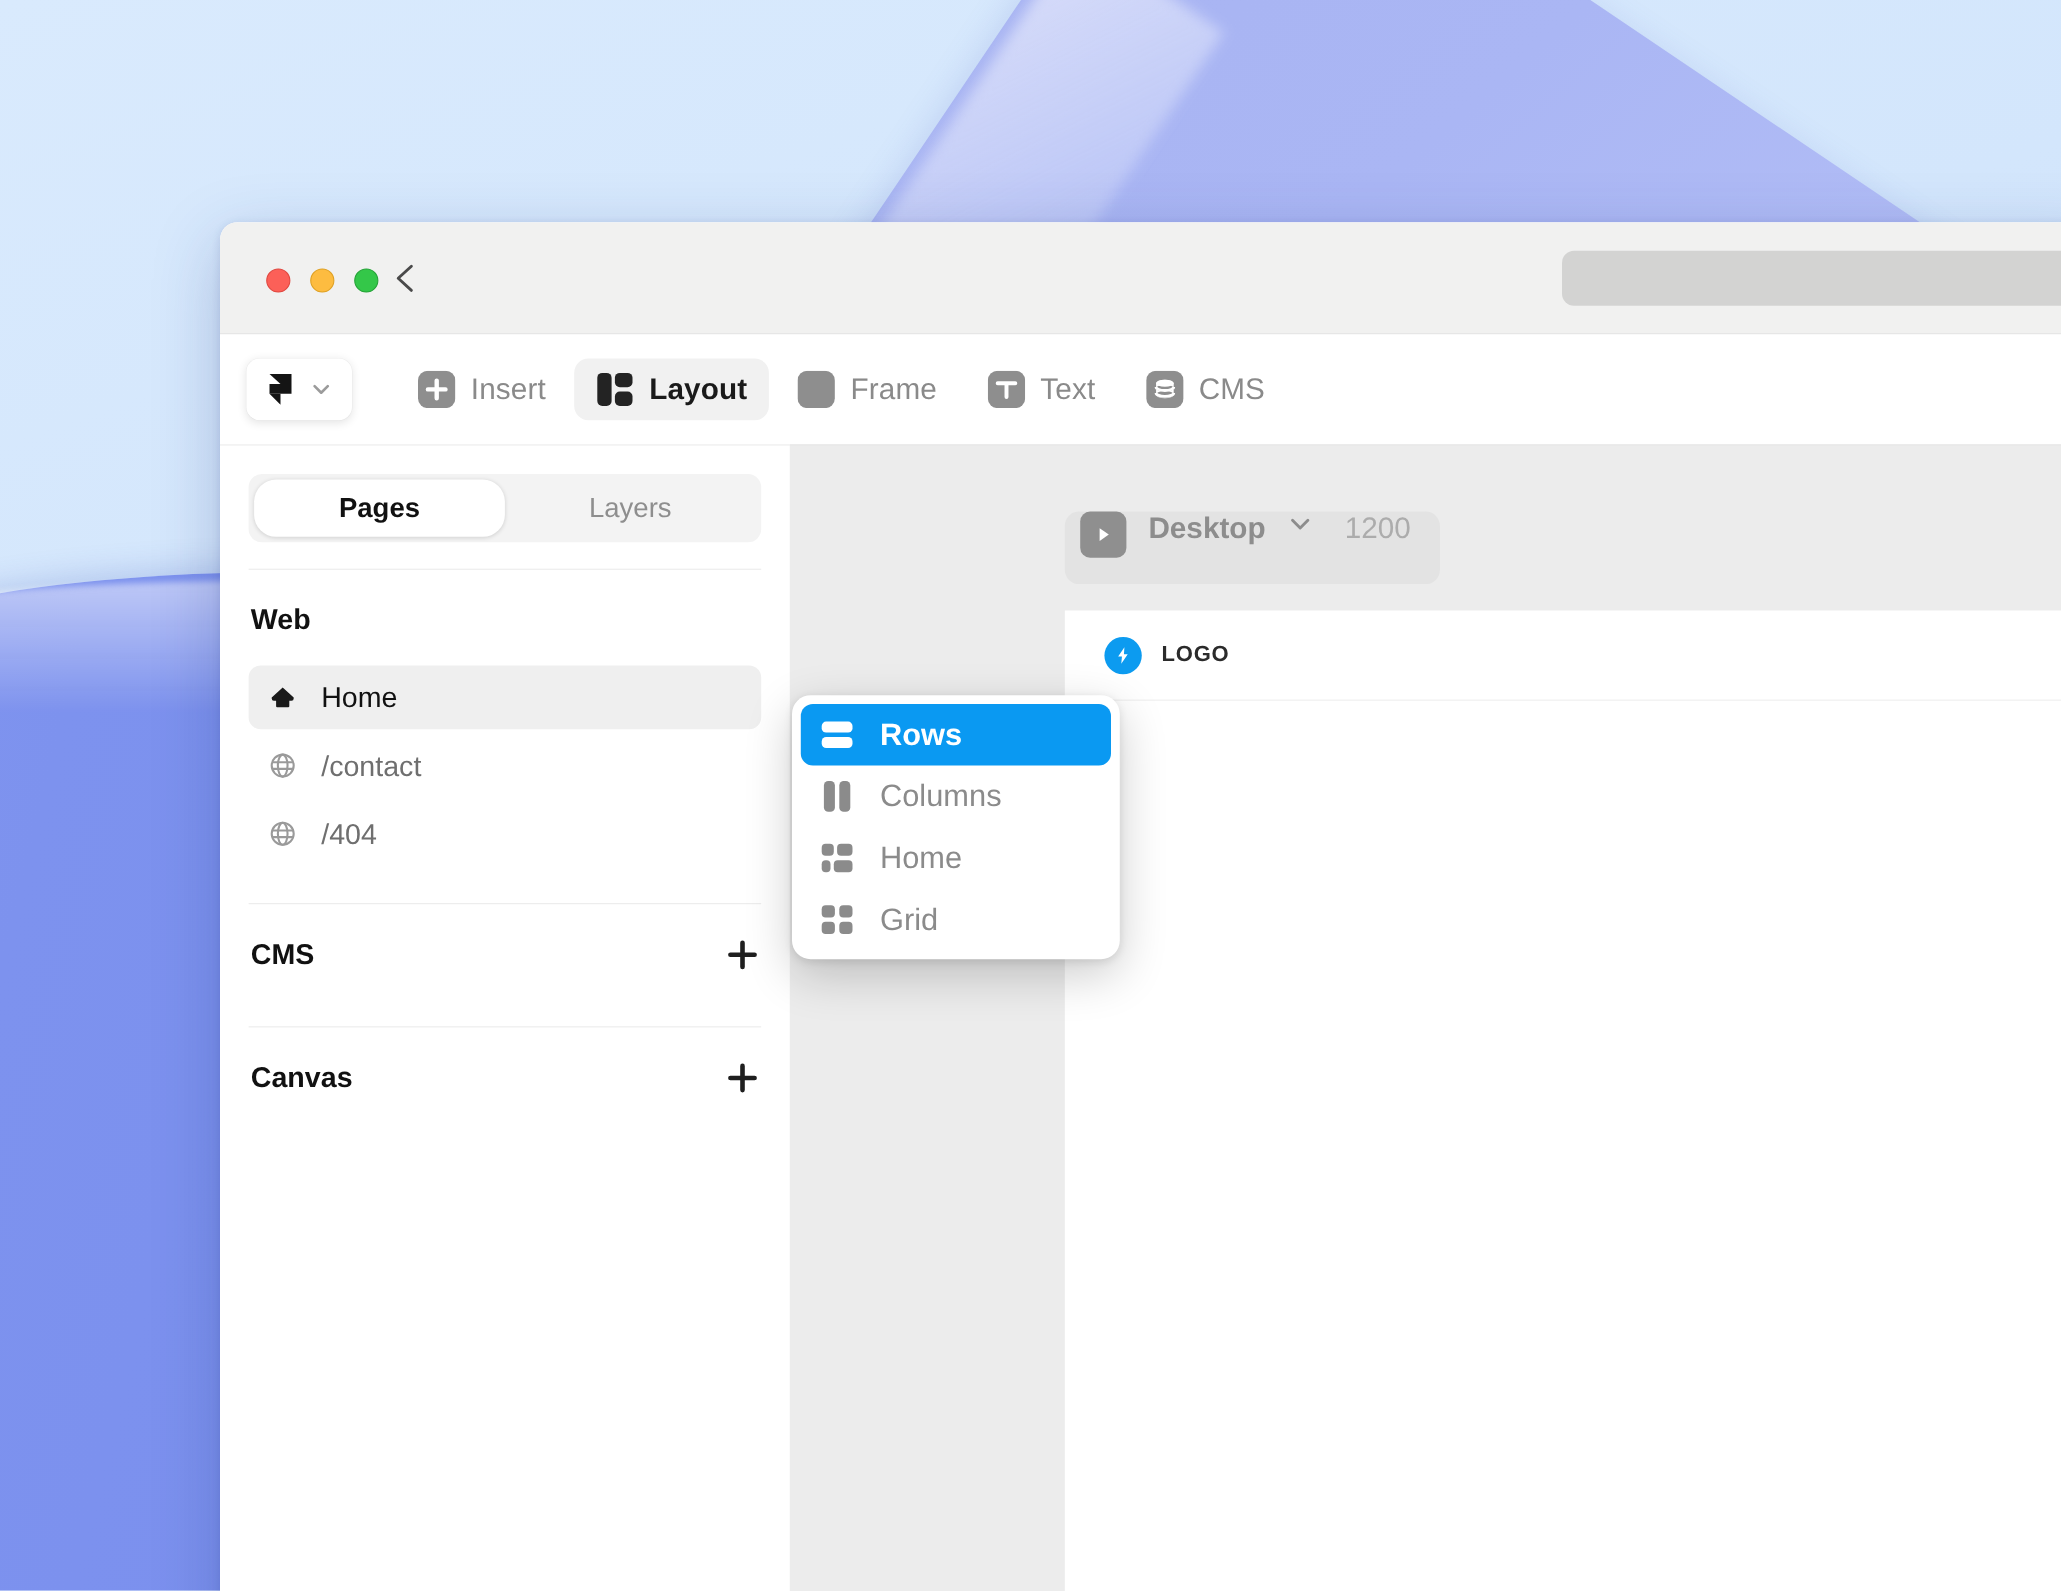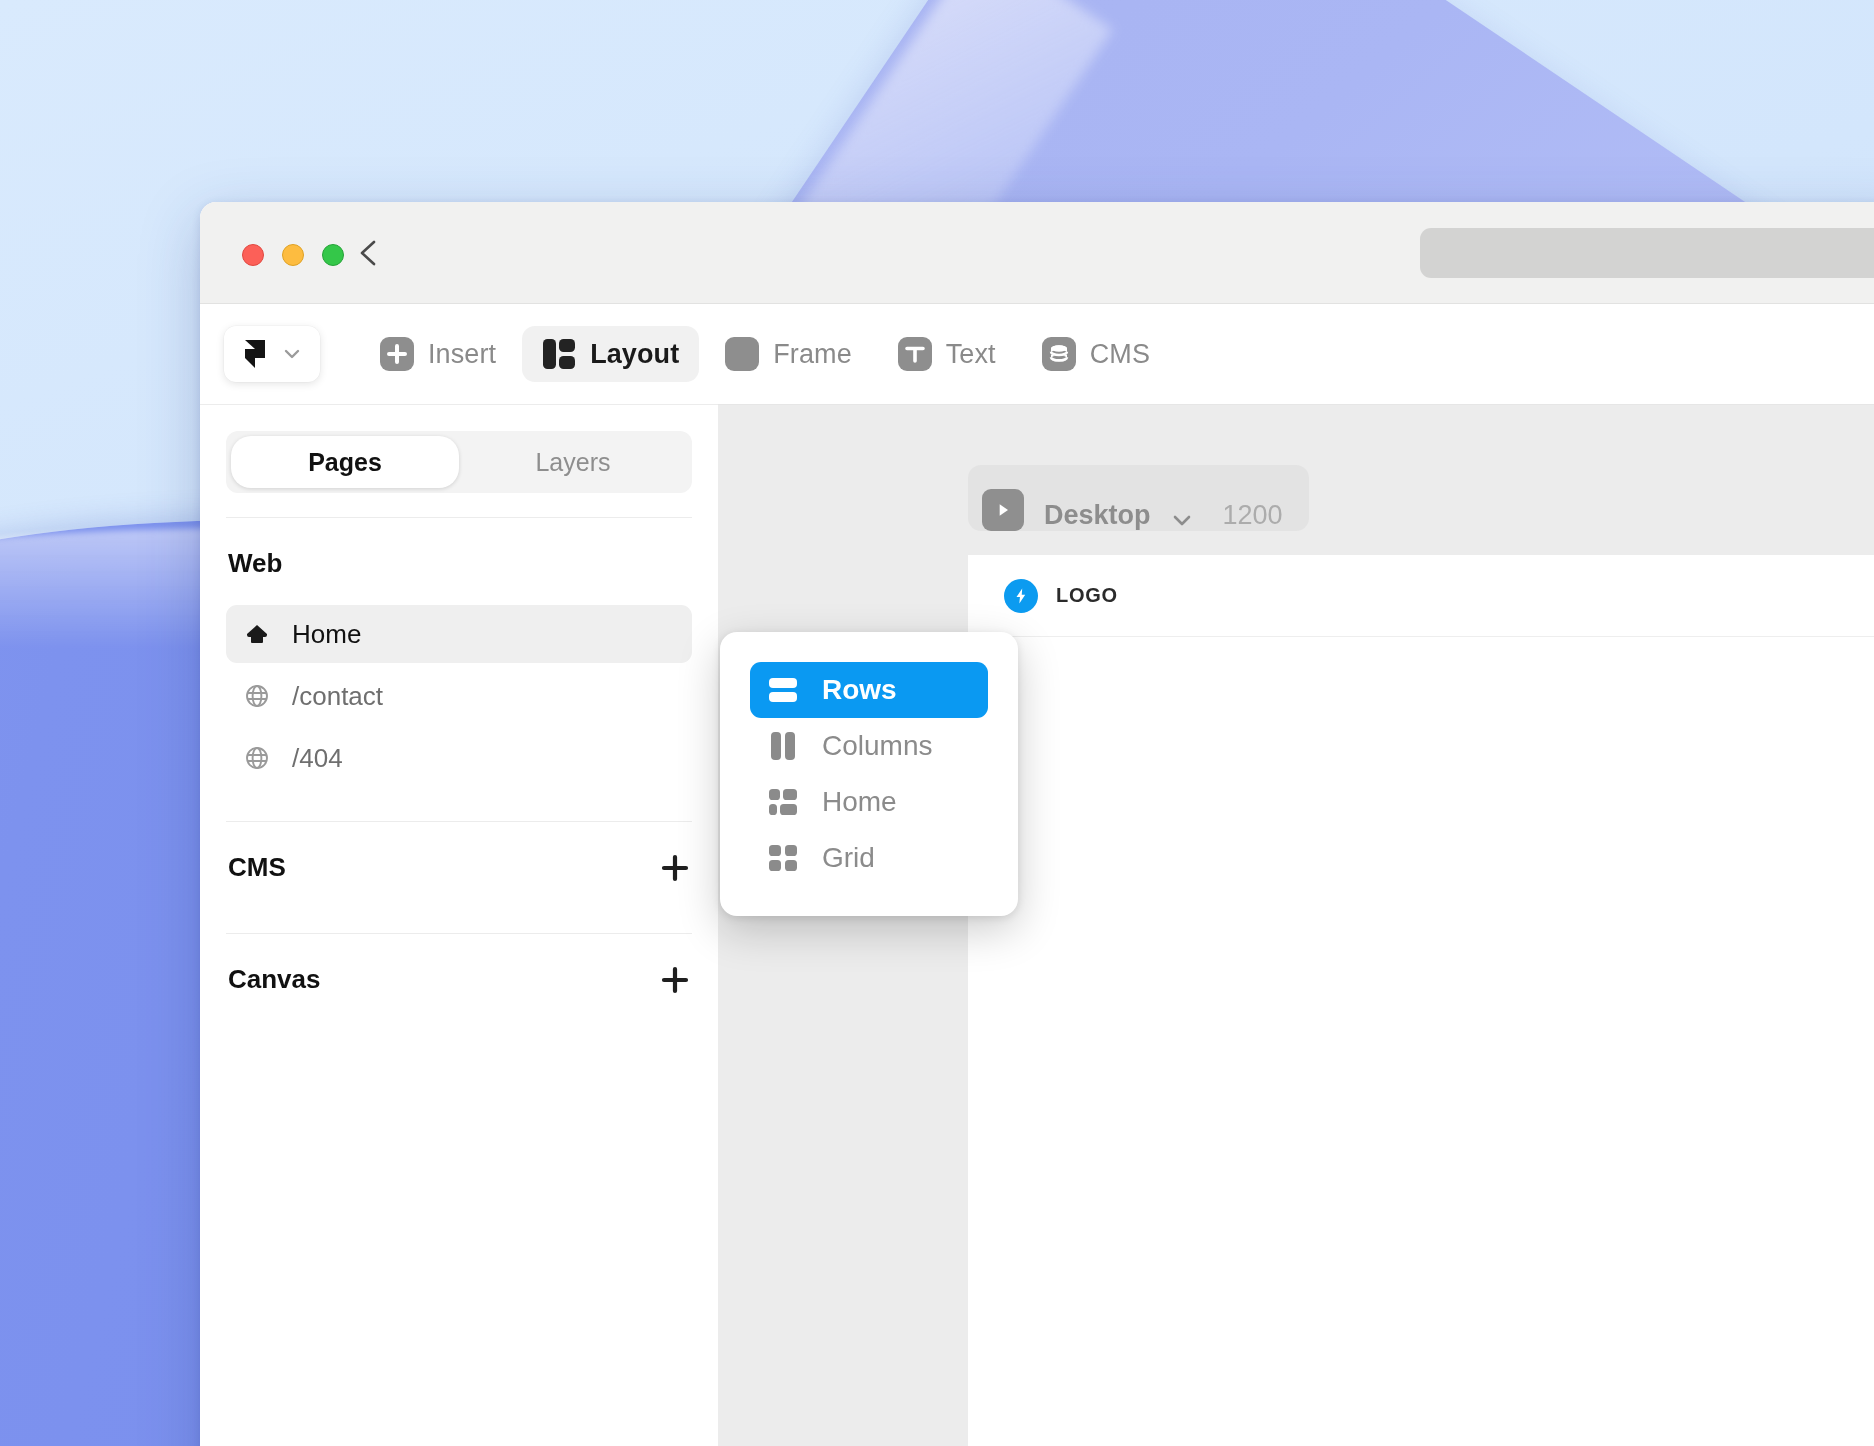--- a/index.html
+++ b/index.html
@@ -200,21 +200,21 @@
   .canvas {
     flex: 1;
     background: #ececec;
     border-top: 1px solid #e6e6e6;
     position: relative;
   }
   .frame-tab {
     position: absolute;
     left: 250px; top: 60px;
     height: 66px;
-    display: flex; align-items: flex-end; gap: 20px;
+    display: flex; align-items: flex-start; gap: 20px;
     background: #e3e3e3;
     border-radius: 13px;
     padding: 0 26px 0 14px;
     cursor: pointer;
   }
   .play-chip {
     width: 42px; height: 42px;
     background: #8f8f8f;
     border-radius: 9px;
     display: flex; align-items: center; justify-content: center;
@@ -245,21 +245,21 @@
     letter-spacing: .7px;
   }
 
   
   .menu {
     position: absolute;
     left: 520px; top: 430px;
     width: 298px;
     background: #ffffff;
     border-radius: 17px;
-    padding: 30px;
+    padding: 8px;
     box-shadow: 0 14px 44px rgba(0,0,0,.20), 0 2px 8px rgba(0,0,0,.10);
     z-index: 40;
   }
   .menu-item {
     display: flex; align-items: center; gap: 24px;
     height: 56px;
     padding: 0 18px;
     border-radius: 11px;
     cursor: pointer;
   }

